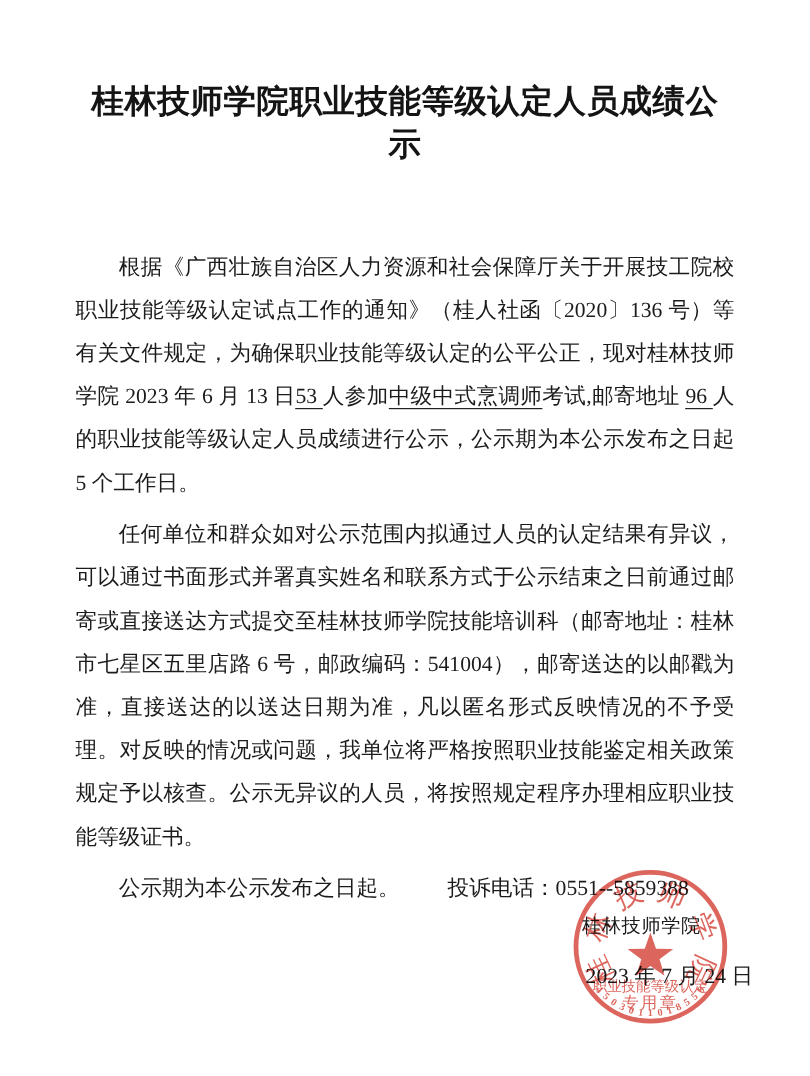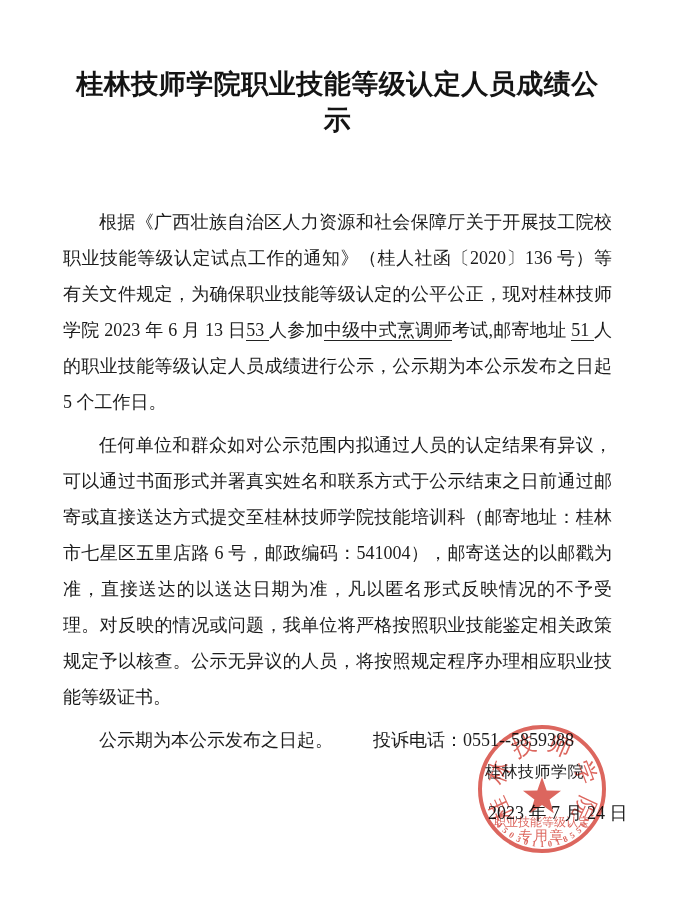--- a/index.html
+++ b/index.html
@@ -55,21 +55,21 @@
     pointer-events: none;
   }
   .seal text { font-family: "Liberation Serif", serif; }
 </style>
 </head>
 <body>
 
 <div class="doc">
   <h1 class="doc-title">桂林技师学院职业技能等级认定人员成绩公示</h1>
 
-  <p><span>根据《广西壮族自治区人力资源和社会保障厅关于开展技工院校职业技能等级认定试点工作的通知》（桂人社函〔2020〕136 号）等有关文件规定，为确保职业技能等级认定的公平公正，现对桂林技师学院 2023 年 6 月 13 日</span><span class="u">53 </span><span>人参加</span><span class="u">中级中式烹调师</span><span>考试,邮寄地址 </span><span class="u">51 </span><span>人的职业技能等级认定人员成绩进行公示，公示期为本公示发布之日起 5 个工作日。</span></p>
+  <p><span>根据《广西壮族自治区人力资源和社会保障厅关于开展技工院校职业技能等级认定试点工作的通知》（桂人社函〔2020〕136 号）等有关文件规定，为确保职业技能等级认定的公平公正，现对桂林技师学院 2023 年 6 月 13 日</span><span class="u">53 </span><span>人参加</span><span class="u">中级中式烹调师</span><span>考试,邮寄地址 </span><span class="u">96 </span><span>人的职业技能等级认定人员成绩进行公示，公示期为本公示发布之日起 5 个工作日。</span></p>
 
   <p>任何单位和群众如对公示范围内拟通过人员的认定结果有异议，可以通过书面形式并署真实姓名和联系方式于公示结束之日前通过邮寄或直接送达方式提交至桂林技师学院技能培训科（邮寄地址：桂林市七星区五里店路 6 号，邮政编码：541004），邮寄送达的以邮戳为准，直接送达的以送达日期为准，凡以匿名形式反映情况的不予受理。对反映的情况或问题，我单位将严格按照职业技能鉴定相关政策规定予以核查。公示无异议的人员，将按照规定程序办理相应职业技能等级证书。</p>
 
   <p><span>公示期为本公示发布之日起。</span><span class="phone-gap"></span><span>投诉电话：0551--5859388</span></p>
 
 </div>
 
 <div class="sig-org">桂林技师学院</div>
 <div class="sig-date">2023 年 7 月 24 日</div>
 

